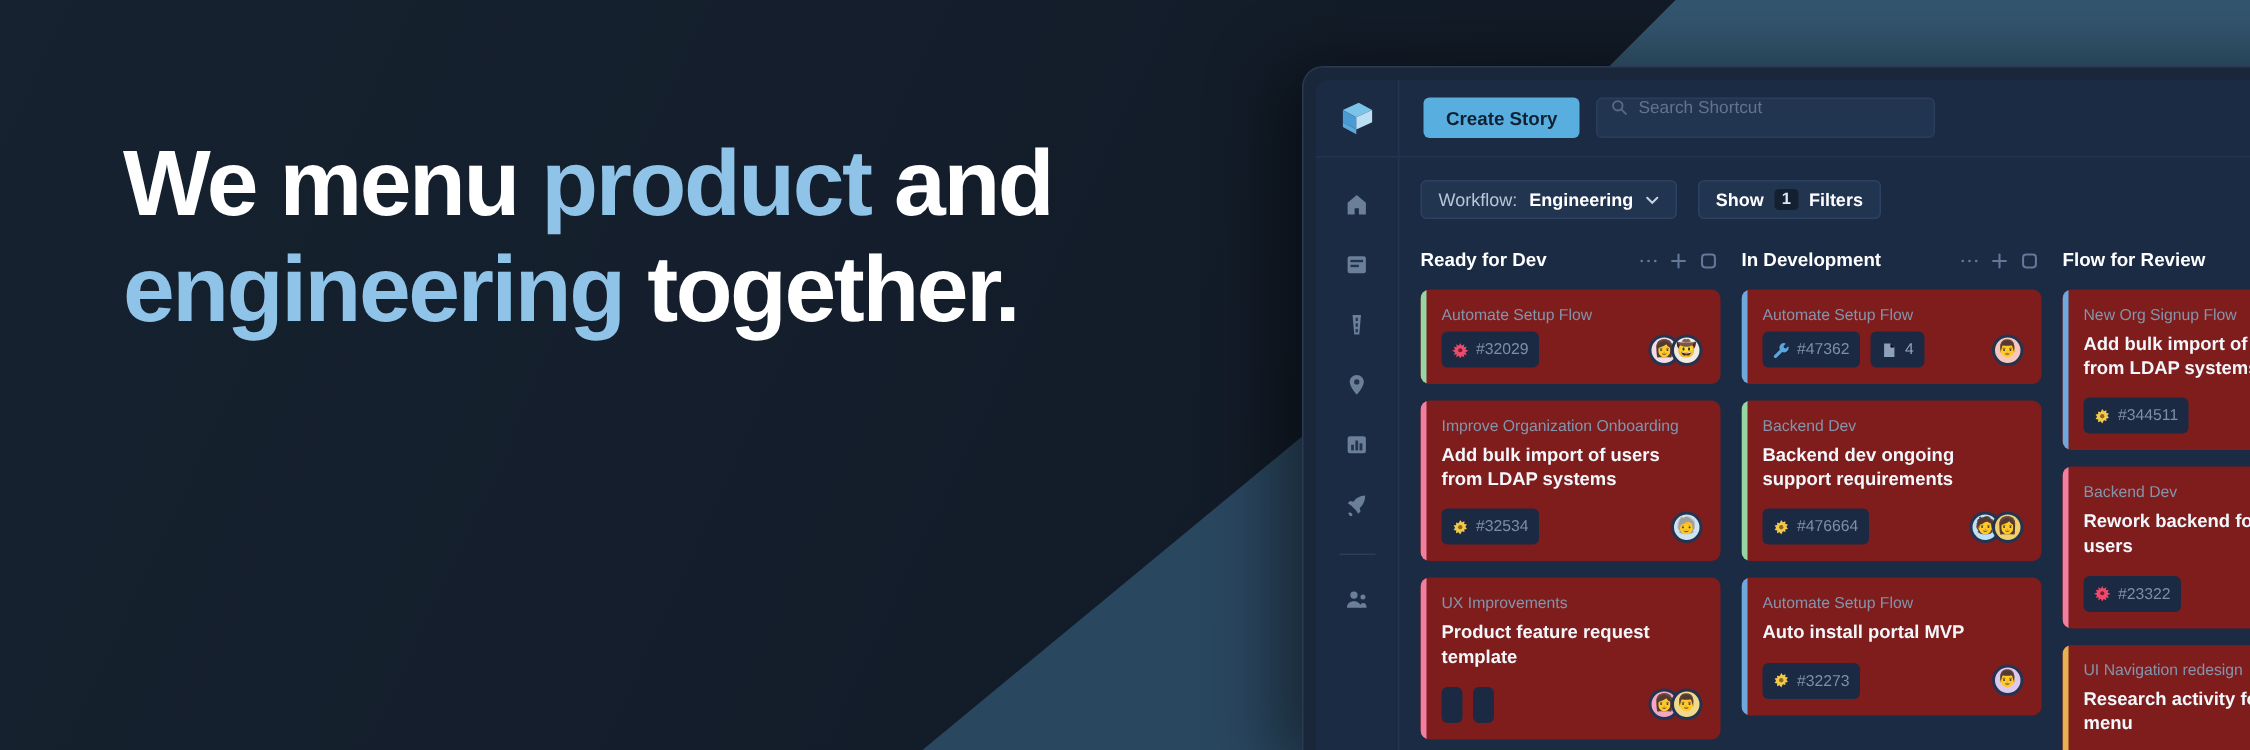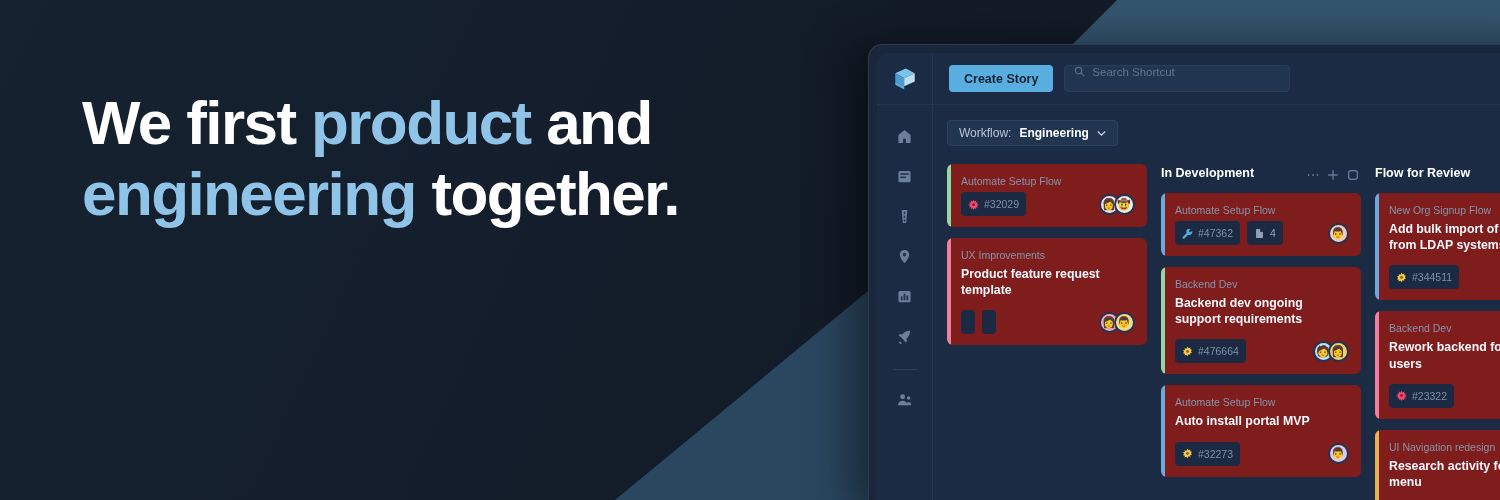--- a/index.html
+++ b/index.html
@@ -213,21 +213,21 @@
 <body>
 
 <div class="bg-root">
   <div class="bg-wedge-bottom"></div>
   <div class="bg-wedge-top"></div>
   <div class="bg-band"></div>
   <div class="bg-band-under"></div>
 </div>
 
 <h1 class="headline">
-  <span>We first </span><span class="accent">product</span><span> and</span><br>
+  <span>We menu </span><span class="accent">product</span><span> and</span><br>
   <span class="accent">engineering</span><span> together.</span>
 </h1>
 
 <div class="app-window">
   <div class="app-inner">
 
     <div class="topbar">
       <div class="logo-cell">
         <svg class="logo-svg" viewBox="0 0 32 32">
           <polygon points="4,9 17,3 28,9 15,15" fill="#7cc3ea"></polygon>
@@ -300,38 +300,77 @@
 
     <div class="board">
       <div class="filter-row">
         <div class="workflow-pill">
           <span class="lbl-light">Workflow:</span>
           <span class="lbl-bold">Engineering</span>
           <svg class="chev" viewBox="0 0 12 12">
               <path d="M1.5 3.8L6 8.2l4.5-4.4" fill="none" stroke="#c4d2e2" stroke-width="1.8" stroke-linecap="round"></path>
             </svg>
         </div>
+        <div class="filters-pill">
+          <span>Show</span>
+          <span class="filter-count">1</span>
+          <span>Filters</span>
+        </div>
       </div>
 
       <div class="columns" id="columns">
           <div class="column">
+            <div class="col-head">
+              <span class="col-title">Ready for Dev</span>
+              <span class="col-actions">
+                <span class="ico-dots"><svg viewBox="0 0 16 6">
+                    <circle cx="2" cy="3" r="1.2"></circle>
+                    <circle cx="8" cy="3" r="1.2"></circle>
+                    <circle cx="14" cy="3" r="1.2"></circle>
+                  </svg></span>
+                <span class="ico-plus"><svg viewBox="0 0 14 14">
+                    <line x1="7" y1="2" x2="7" y2="12" stroke-linecap="round"></line>
+                    <line x1="2" y1="7" x2="12" y2="7" stroke-linecap="round"></line>
+                  </svg></span>
+                <span class="ico-sq"><svg viewBox="0 0 14 14">
+                    <rect x="2" y="2" width="10" height="10" rx="2.4"></rect>
+                  </svg></span>
+              </span>
+            </div>
             <div class="card">
               <span class="card-stripe" style="background:#95d6a4"></span>
               <div class="card-epic">Automate Setup Flow</div>
               <div class="card-foot">
                 <span class="badge">
                   <span class="type-ico"><svg viewBox="0 0 16 16">
                       <path d="M8 1l1.3 2.6L12 2.3l-.6 2.9 2.9-.6-1.3 2.7L16 8.6l-3 1.3 1.3 2.7-2.9-.6.6 2.9-2.7-1.3L8 16l-1.3-2.6-2.7 1.3.6-2.9-2.9.6L3 9.9 0 8.6l3-1.3-1.3-2.7 2.9.6L4 2.3l2.7 1.3z" fill="#ef4a6b"></path>
                       <circle cx="8" cy="8" r="2" fill="#7a1b33"></circle>
                     </svg></span>
                   <span>#32029</span>
                 </span>
                 <span class="avatars">
                   <span class="avatar" style="background:#f3dce6">👩</span>
                   <span class="avatar" style="background:#f0ebe0">🤠</span>
+                </span>
+              </div>
+            </div>
+            <div class="card">
+              <span class="card-stripe" style="background:#f07fa0"></span>
+              <div class="card-epic">Improve Organization Onboarding</div>
+              <div class="card-title">Add bulk import of users from LDAP systems</div>
+              <div class="card-foot">
+                <span class="badge">
+                  <span class="type-ico"><svg viewBox="0 0 16 16">
+                      <path d="M8 1l1.6 2.1 2.5-.8-.2 2.6 2.6.4-1.5 2.2 1.5 2.2-2.6.4.2 2.6-2.5-.8L8 15l-1.6-2.1-2.5.8.2-2.6-2.6-.4L3 8.5 1.5 6.3l2.6-.4-.2-2.6 2.5.8z" fill="#f2c94c"></path>
+                      <circle cx="8" cy="8" r="2.1" fill="#8a6a14"></circle>
+                    </svg></span>
+                  <span>#32534</span>
+                </span>
+                <span class="avatars">
+                  <span class="avatar" style="background:#cfe4f2">🧓</span>
                 </span>
               </div>
             </div>
             <div class="card">
               <span class="card-stripe" style="background:#f07fa0"></span>
               <div class="card-epic">UX Improvements</div>
               <div class="card-title">Product feature request template</div>
               <div class="card-foot">
                 <span class="badge"></span>
                 <span class="badge"></span>

